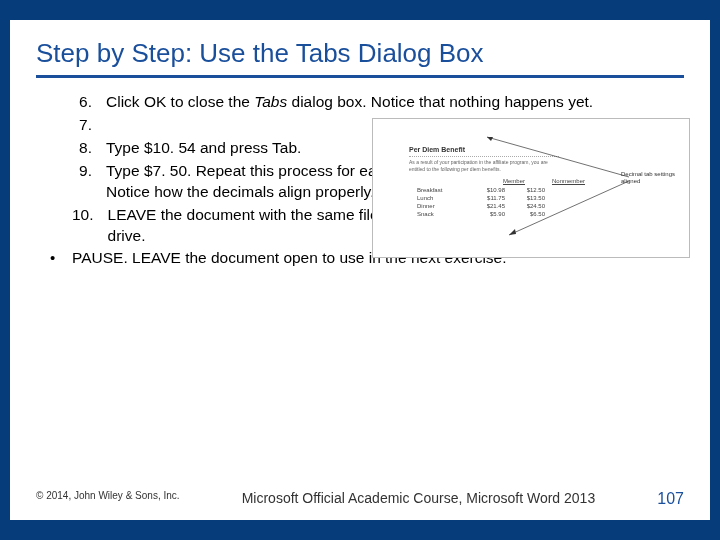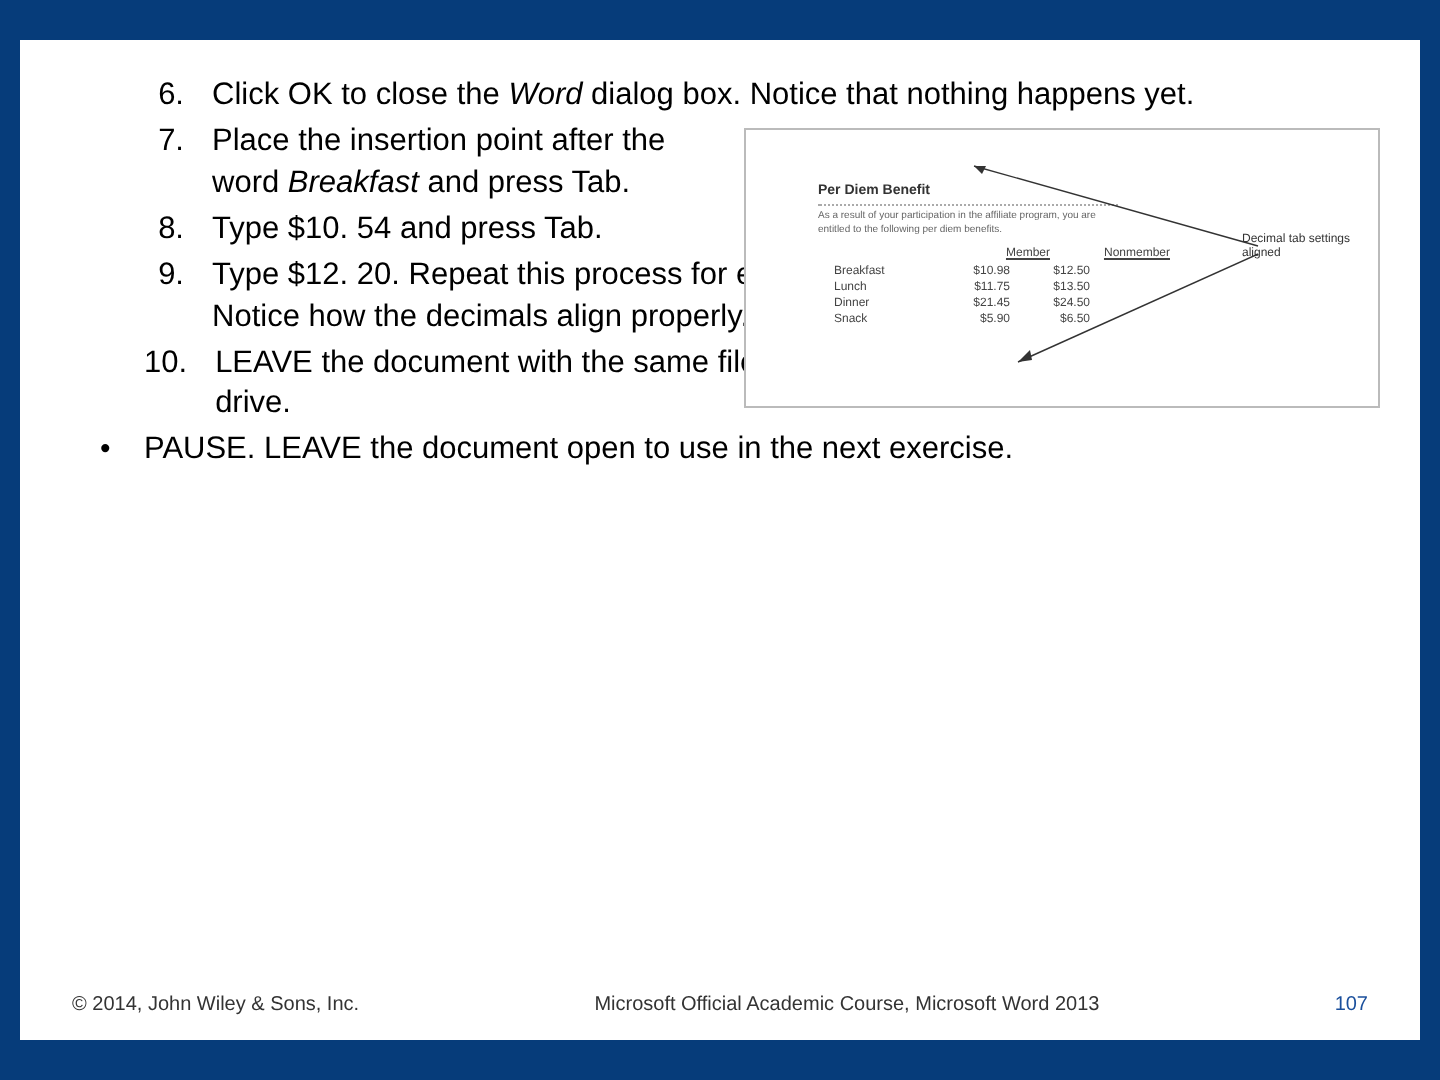--- a/index.html
+++ b/index.html
@@ -118,47 +118,47 @@
     position: absolute;
     bottom: 12px;
     left: 26px;
     right: 26px;
     display: flex;
     justify-content: space-between;
     align-items: flex-start;
     font-size: 10px;
     color: #333;
   }
-  .footer .mid { font-size: 10px; }
-  .footer .pg { color: #1a4f9c; font-size: 10px; }
+  .footer .mid { font-size: 14px; }
+  .footer .pg { color: #1a4f9c; font-size: 16px; }
 </style>
 </head>
 <body>
 
 <div class="slide">
 
+  <h1 class="title">Step by Step: Use the Tabs Dialog Box</h1>
 
   <div class="body">
 
     <ol class="steps">
         <li>
           <span class="num">6.</span>
-          <span class="txt">Click <b>OK</b> to close the <i>Word</i> dialog box. Notice that nothing happens yet.</span>
+          <span class="txt">Click <b>OK</b> to close the <i>Tabs</i> dialog box. Notice that nothing happens yet.</span>
         </li>
         <li>
           <span class="num">7.</span>
-          <span class="txt short">Place the insertion point after the word <i>Breakfast</i> and press <b>Tab</b>.</span>
         </li>
         <li>
           <span class="num">8.</span>
           <span class="txt short">Type <b>$10. 54</b> and press <b>Tab</b>.</span>
         </li>
         <li>
           <span class="num">9.</span>
-          <span class="txt">Type <b>$12. 20</b>. Repeat this process for each line, typing the numbers shown above. Notice how the decimals align properly.</span>
+          <span class="txt">Type <b>$7. 50</b>. Repeat this process for each line, typing the numbers shown above. Notice how the decimals align properly.</span>
         </li>
         <li>
           <span class="num">10.</span>
           <span class="txt"><b>LEAVE</b> the document with the same filename in the lesson folder on your flash drive.</span>
         </li>
       </ol>
 
     <div class="bullet-row">
       <span class="dot">•</span>
       <span class="txt"><b>PAUSE. LEAVE</b> the document open to use in the next exercise.</span>

